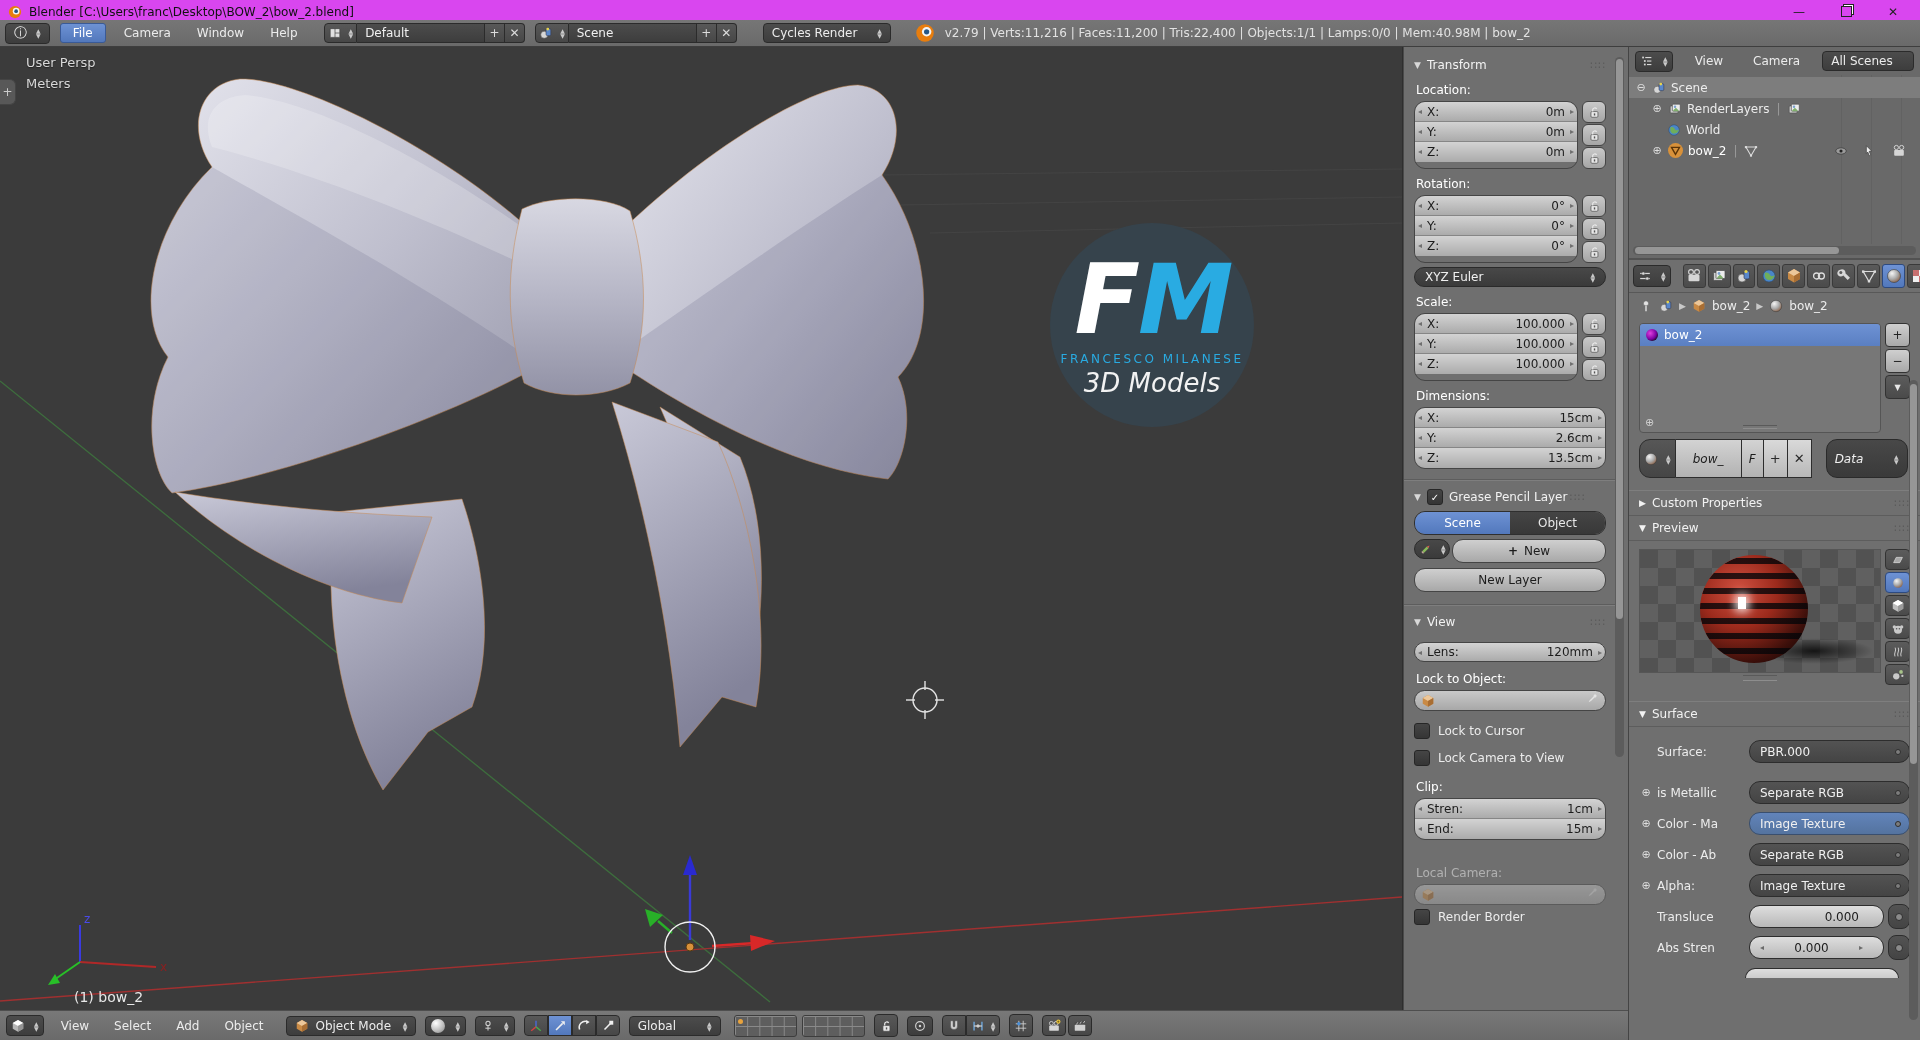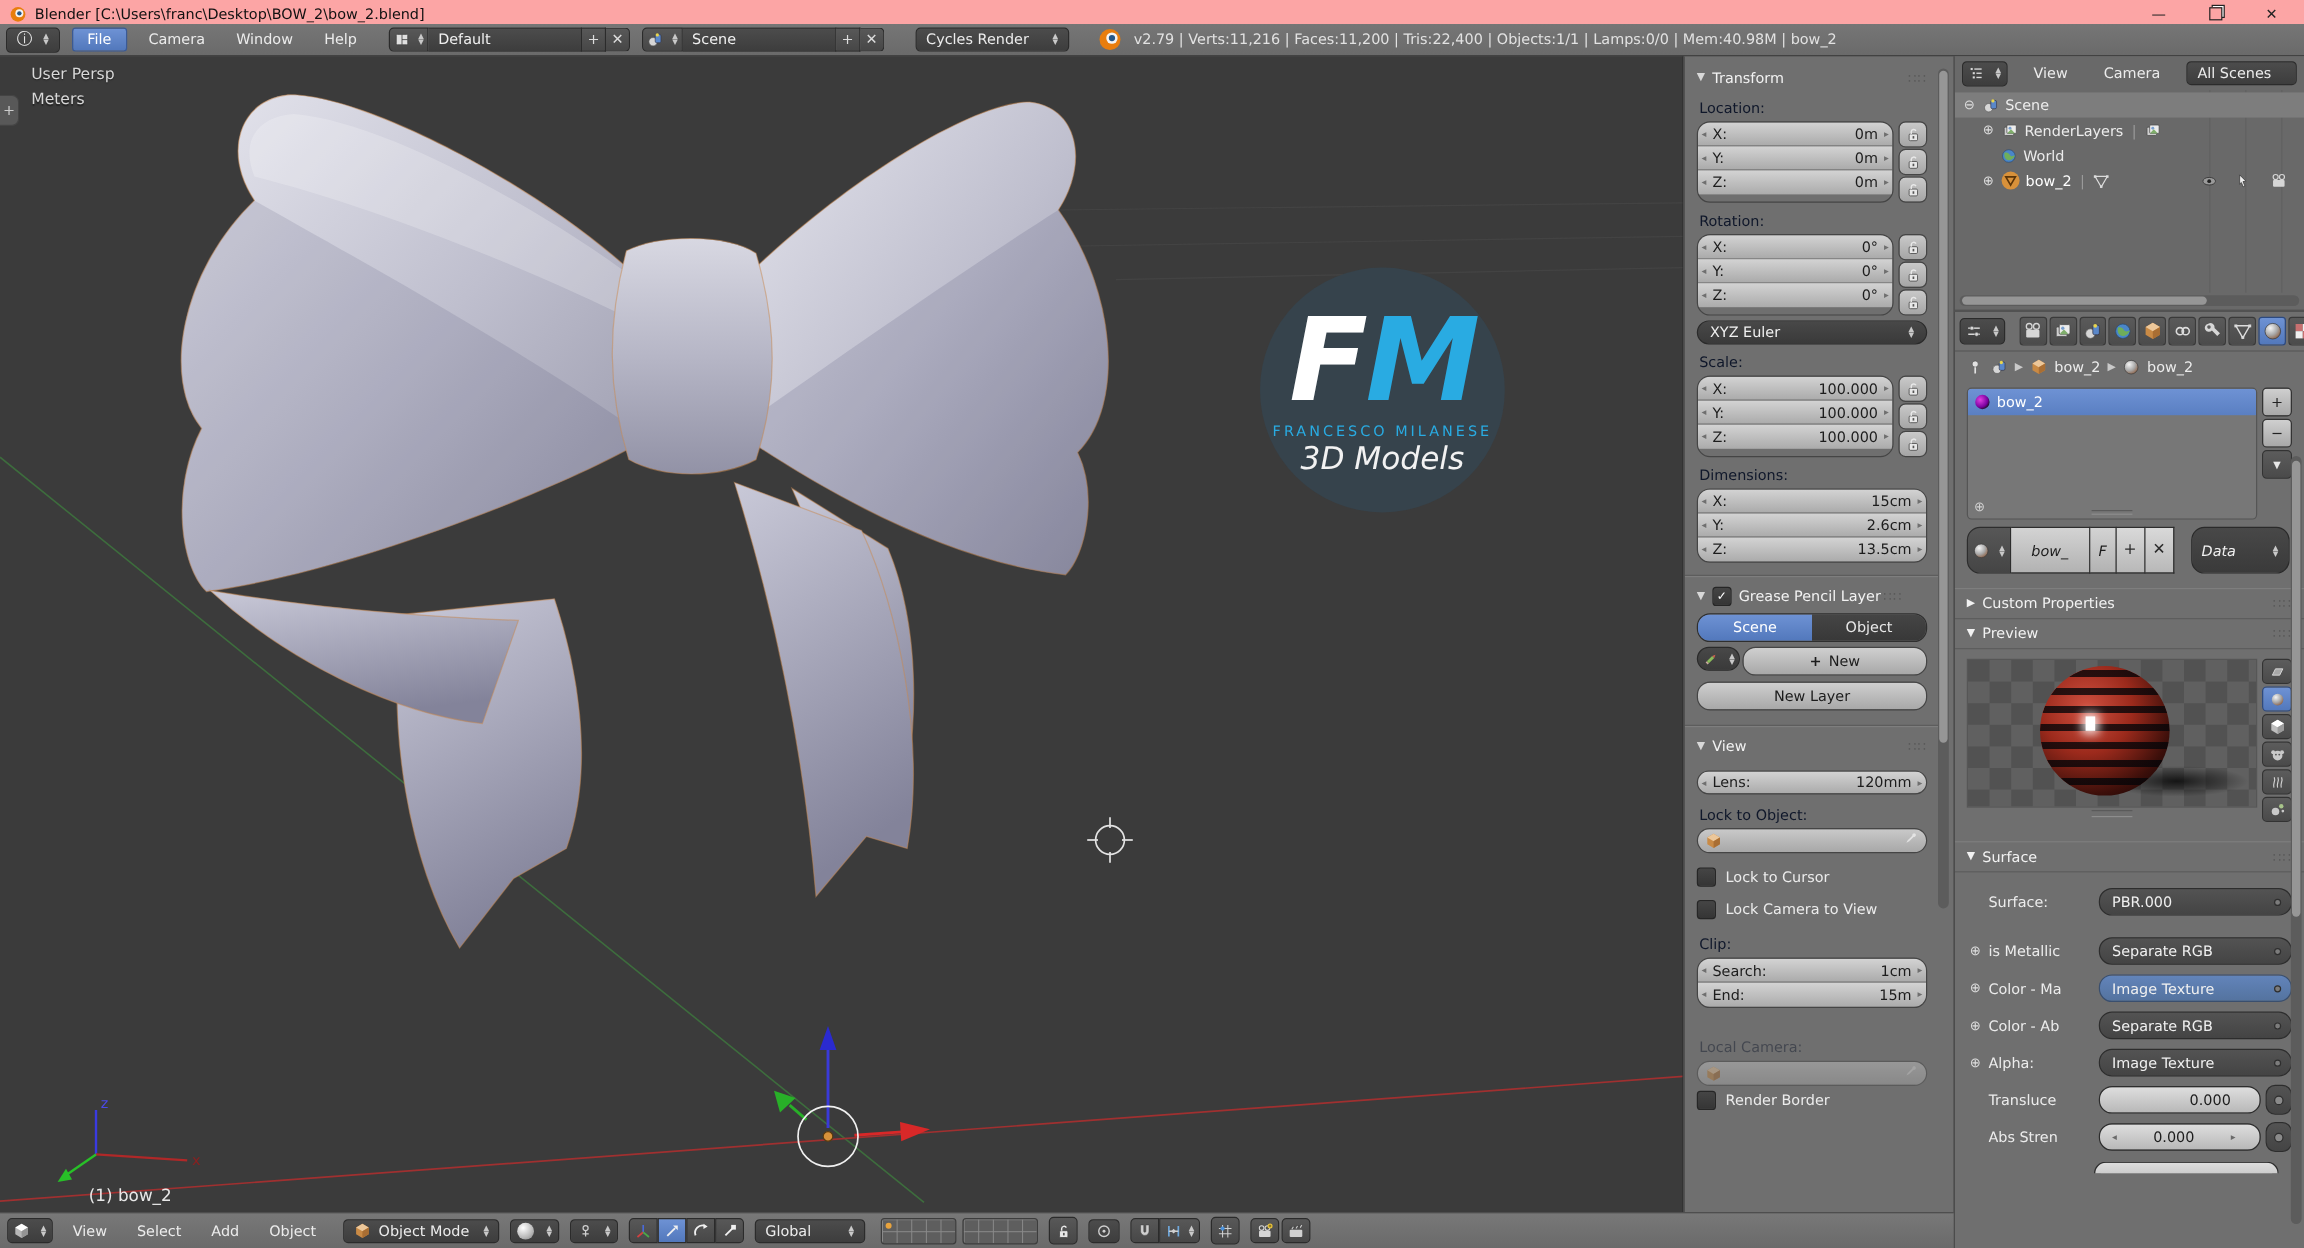--- a/index.html
+++ b/index.html
@@ -1,21 +1,21 @@
 <!DOCTYPE html>
 <html><head>
 <meta charset="utf-8">
 <style>
   html,body{margin:0;padding:0;background:#555;}
   body{width:1920px;height:1040px;position:relative;font-family:"DejaVu Sans",sans-serif;font-size:12px;color:#e6e6e6;overflow:hidden;-webkit-font-smoothing:antialiased;}
   svg.ic{width:16px;height:16px;flex:0 0 auto;}
   svg.ic14{width:14px;height:14px;flex:0 0 auto;}
 
   
-  .titlebar{position:absolute;top:0;left:0;width:1920px;height:20px;background:#fca5a5;color:#111;display:flex;align-items:center;gap:7px;padding:12px 8px;box-sizing:border-box;font-size:12px;}
+  .titlebar{position:absolute;top:0;left:0;width:1920px;height:20px;background:#d946ef;color:#111;display:flex;align-items:center;gap:7px;padding:12px 8px;box-sizing:border-box;font-size:12px;}
   .titlebar .wtitle{flex:1;white-space:nowrap;overflow:hidden;}
   .wctrls{display:flex;gap:36px;margin-right:14px;color:#222;align-items:center;}
   .wctrls span{cursor:default;font-size:12px;line-height:12px;}
   .wrestore .box{display:inline-block;width:9px;height:9px;border:1px solid #222;box-shadow:2px -2px 0 -1px #fff,2px -2px 0 0 #222;}
 
   
   .topbar{position:absolute;top:20px;left:0;width:1920px;height:27px;background:linear-gradient(#767676,#6a6a6a);border-bottom:1px solid #3e3e3e;display:flex;align-items:center;gap:10px;padding:0 5px;box-sizing:border-box;}
   .menu{padding:2px 8px;color:#ececec;border-radius:3px;}
   .menu.blue{background:linear-gradient(#6e92d4,#5278bc);border:1px solid #3a5a96;color:#fff;padding:2px 12px;}
   .dd{background:linear-gradient(#4c4c4c,#3d3d3d);border:1px solid #2b2b2b;border-radius:4px;color:#ececec;height:20px;display:flex;align-items:center;padding:0 8px;box-sizing:border-box;position:relative;}
@@ -41,21 +41,21 @@
   .fmbanner span{color:#d7df21;font-weight:bold;font-style:italic;font-size:27px;text-shadow:1px 1px 2px #222;}
   .objlabel{position:absolute;left:74px;top:942px;color:#e8e8e8;font-size:14px;}
 
   
   .npanel{position:absolute;top:47px;left:1403px;width:225px;height:963px;background:#6f6f6f;box-sizing:border-box;border-left:1px solid #4a4a4a;padding:8px 22px 0 10px;overflow:hidden;}
   .npanel .vscroll{position:absolute;right:4px;top:10px;width:9px;height:700px;background:#5c5c5c;border-radius:5px;}
   .npanel .vscroll i{position:absolute;left:1px;top:2px;width:7px;height:560px;background:#969696;border-radius:5px;display:block;}
   .phead{display:flex;align-items:center;gap:6px;color:#f2f2f2;height:20px;}
   .phead .grip{margin-left:auto;color:#5a5a5a;font-size:11px;letter-spacing:1px;}
   .phead .tria{font-size:9px;color:#d8d8d8;}
-  .seclabel{color:#0f172a;margin:8px 0 3px 2px;height:15px;}
+  .seclabel{color:#ffffff;margin:8px 0 3px 2px;height:15px;}
   .fieldrow{display:flex;gap:4px;margin-bottom:3px;}
   .stack{border:1px solid #454545;border-radius:11px;overflow:hidden;flex:1;}
   .stack .numf{border-radius:0;border:none;border-bottom:1px solid #868686;}
   .stack .numf:last-child{border-bottom:none;}
   .numf{background:linear-gradient(#d3d3d3,#ababab);color:#1c1c1c;height:20px;display:flex;align-items:center;padding:0 12px;box-sizing:border-box;position:relative;flex:1;border:1px solid #454545;border-radius:11px;}
   .numf .val{margin-left:auto;}
   .numf .sa{position:absolute;color:#6f6f6f;font-size:8px;top:5px;}
   .numf .sa.l{left:3px;} .numf .sa.r{right:3px;}
   .lockcol{display:flex;flex-direction:column;gap:1px;width:24px;}
   .lockbtn{height:20px;border:1px solid #454545;border-radius:6px;background:linear-gradient(#c9c9c9,#a5a5a5);display:flex;align-items:center;justify-content:center;}
@@ -695,21 +695,21 @@
     <span>Lock to Cursor</span>
   </div>
   <div class="cbrow" style="margin-top:3px">
     <span class="cb"></span>
     <span>Lock Camera to View</span>
   </div>
   <div class="seclabel" style="margin-top:10px">Clip:</div>
   <div class="stack">
     <div class="numf">
         <span class="sa l">◂</span>
-        <span>Search:</span>
+        <span>Stren:</span>
         <span class="val">1cm</span>
         <span class="sa r">▸</span>
       </div>
     <div class="numf">
         <span class="sa l">◂</span>
         <span>End:</span>
         <span class="val">15m</span>
         <span class="sa r">▸</span>
       </div>
   </div>

